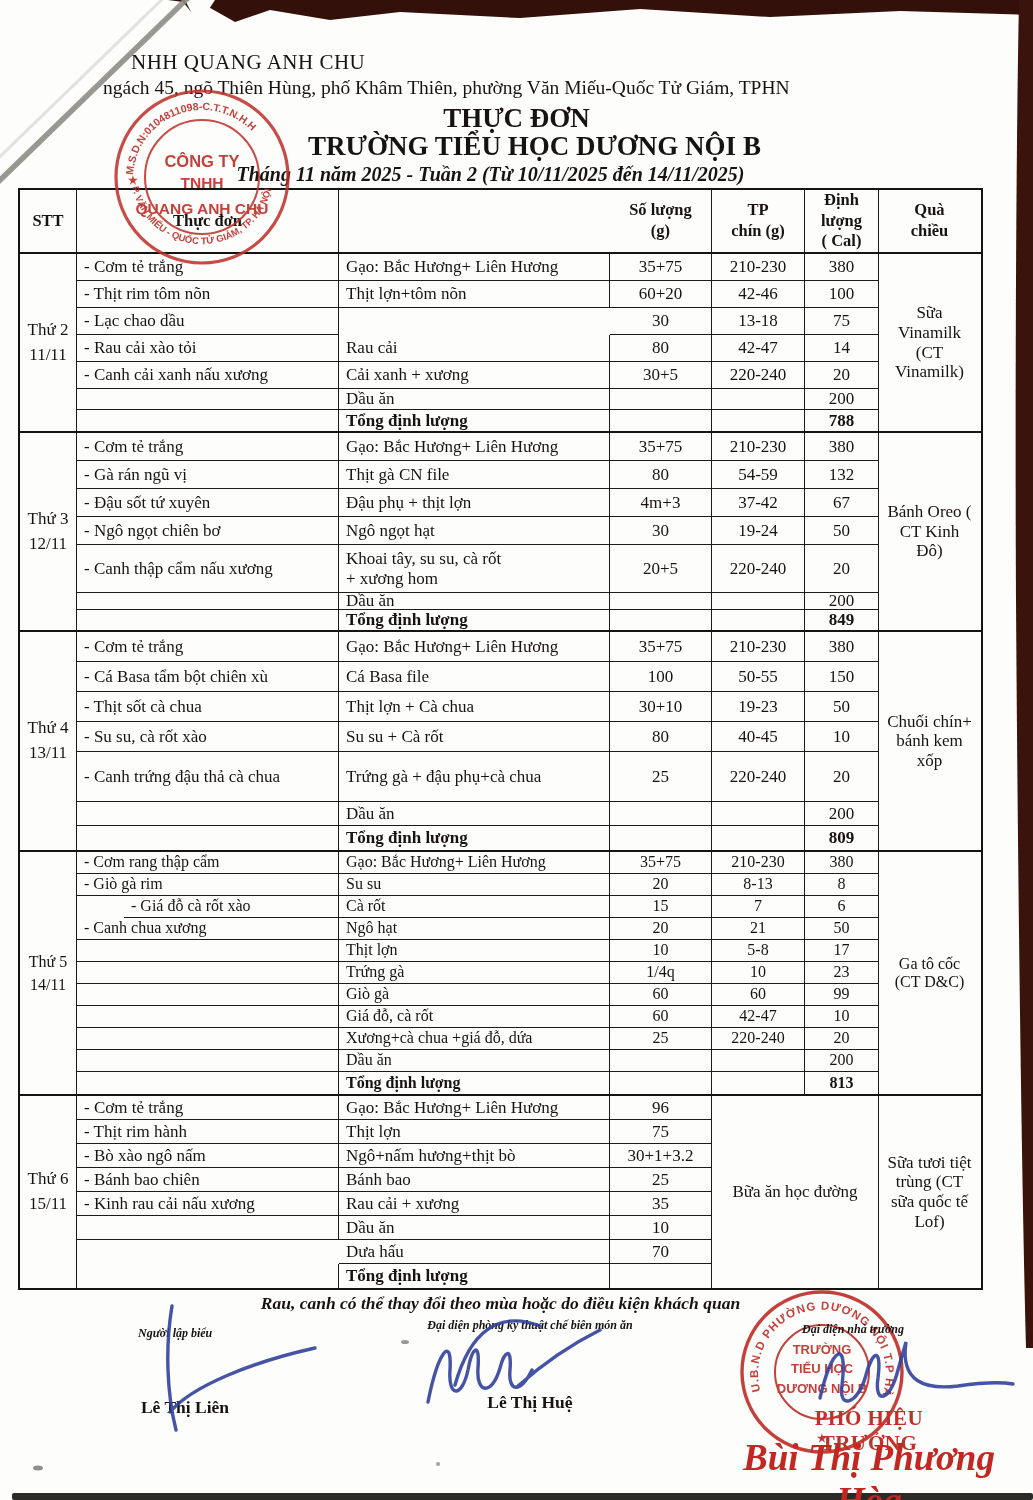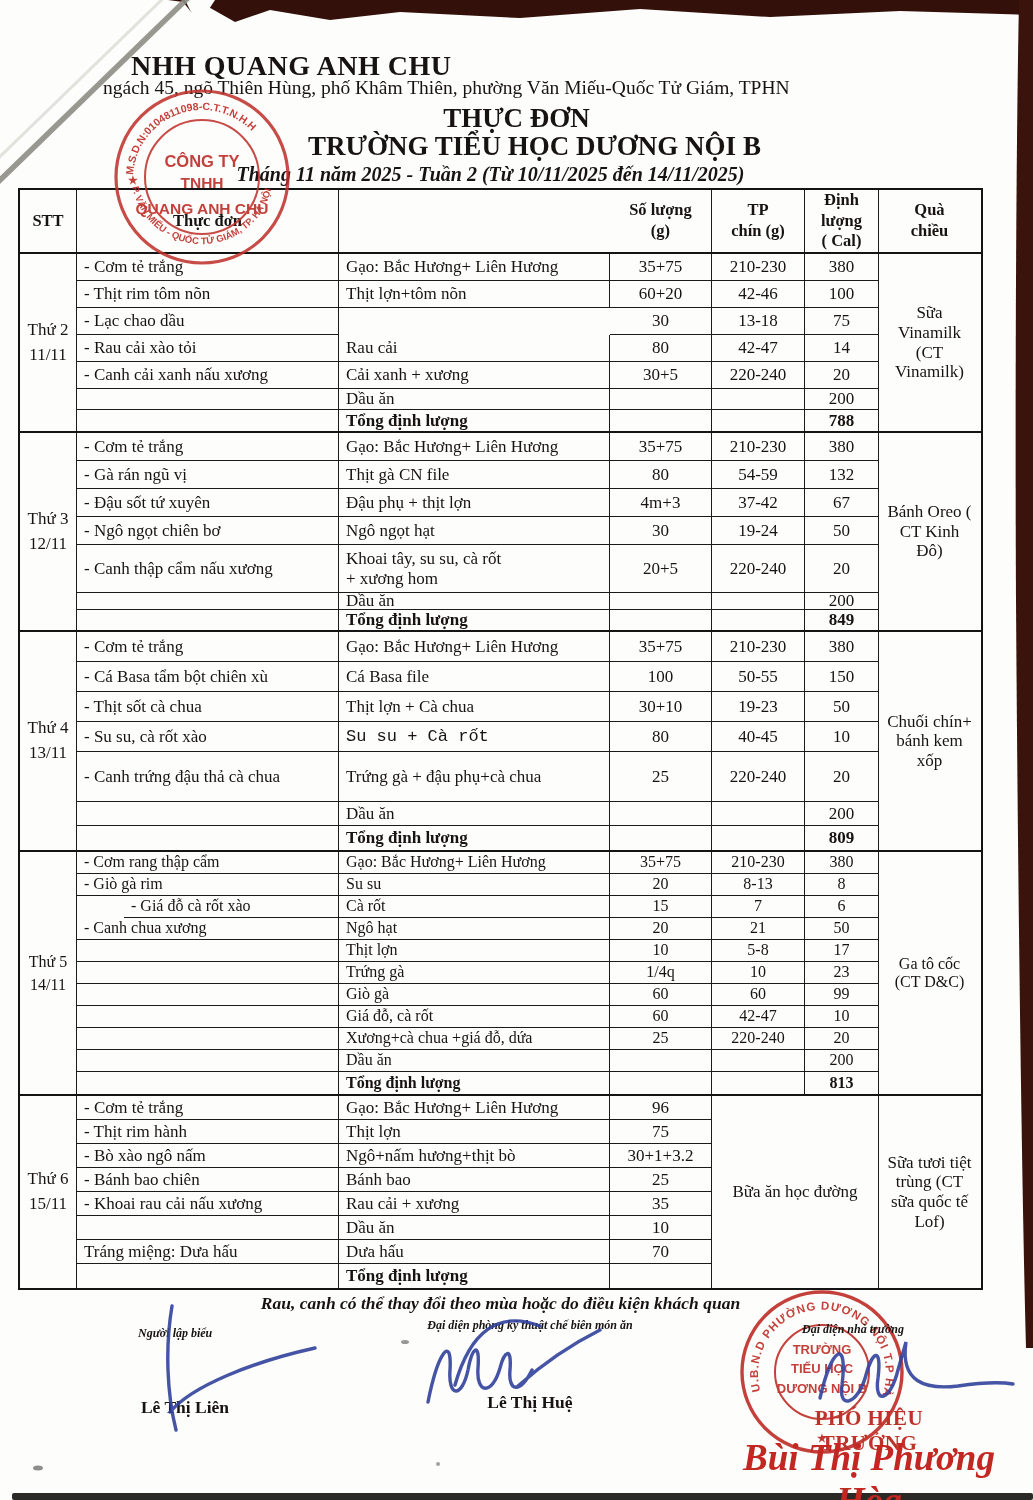--- a/index.html
+++ b/index.html
@@ -4,21 +4,21 @@
 <style>
   * { box-sizing: border-box; margin: 0; padding: 0; }
   html,body { background:#777; }
   .page {
     position: relative; width: 1033px; height: 1500px;
     background: #fdfdfb; overflow: hidden; margin: 0 auto;
     font-family: "Liberation Serif", serif; color: #171310;
   }
   .abs { position: absolute; }
   
-  .company-name { left:131px; top:50px; font-size:28px; font-weight:bold; letter-spacing:.5px; }
+  .company-name { left:131px; top:50px; font-size:21px; font-weight:normal; letter-spacing:.5px; }
   .company-address { left:103px; top:77px; font-size:19.5px; }
   .doc-title { left:0; right:0; top:103px; text-align:center; font-size:27px; font-weight:bold; }
   .school-title { left:0; right:0; top:131px; text-align:center; font-size:27px; font-weight:bold; transform:translateX(18px); }
   .doc-subtitle { left:0; right:0; top:163px; text-align:center; font-size:20px; font-weight:bold; font-style:italic; transform:translateX(-26px); }
   
   #menu-table { left:18px; top:188px; width:965px; border:2.4px solid #141414; background:rgba(255,255,255,.0); }
   .day-grid { display:grid; grid-template-columns:57px 262px 271px 102px 93px 74px 101px; border-bottom:2.4px solid #141414; font-size:17px; line-height:1.15; }
   #table-days .day-grid:last-child { border-bottom:none; }
   .day-grid.small { font-size:16px; }
   .cell { display:flex; align-items:center; justify-content:center; border-right:1.6px solid #1b1b1b; border-bottom:1.6px solid #1b1b1b; overflow:hidden; white-space:pre-line; text-align:center; }
@@ -178,21 +178,21 @@
           <div class="cell left" style="grid-area: 2 / 3;">Cá Basa file</div>
           <div class="cell " style="grid-area: 2 / 4;">100</div>
           <div class="cell " style="grid-area: 2 / 5;">50-55</div>
           <div class="cell " style="grid-area: 2 / 6;">150</div>
           <div class="cell left" style="grid-area: 3 / 2;">- Thịt sốt cà chua</div>
           <div class="cell left" style="grid-area: 3 / 3;">Thịt lợn + Cà chua</div>
           <div class="cell " style="grid-area: 3 / 4;">30+10</div>
           <div class="cell " style="grid-area: 3 / 5;">19-23</div>
           <div class="cell " style="grid-area: 3 / 6;">50</div>
           <div class="cell left" style="grid-area: 4 / 2;">- Su su, cà rốt xào</div>
-          <div class="cell left" style="grid-area: 4 / 3; font-family: Liberation Mono, monospace;">Su su + Cà rốt</div>
+          <div class="cell left" style="grid-area: 4 / 3;">Su su + Cà rốt</div>
           <div class="cell " style="grid-area: 4 / 4;">80</div>
           <div class="cell " style="grid-area: 4 / 5;">40-45</div>
           <div class="cell " style="grid-area: 4 / 6;">10</div>
           <div class="cell left" style="grid-area: 5 / 2;">- Canh trứng đậu thả cà chua</div>
           <div class="cell left" style="grid-area: 5 / 3;">Trứng gà + đậu phụ+cà chua</div>
           <div class="cell " style="grid-area: 5 / 4;">25</div>
           <div class="cell " style="grid-area: 5 / 5;">220-240</div>
           <div class="cell " style="grid-area: 5 / 6;">20</div>
           <div class="cell left" style="grid-area: 6 / 2;"></div>
           <div class="cell left" style="grid-area: 6 / 3;">Dầu ăn</div>
@@ -272,27 +272,26 @@
           <div class="cell " style="grid-area: 1 / 4;">96</div>
           <div class="cell left" style="grid-area: 2 / 2;">- Thịt rim hành</div>
           <div class="cell left" style="grid-area: 2 / 3;">Thịt lợn</div>
           <div class="cell " style="grid-area: 2 / 4;">75</div>
           <div class="cell left" style="grid-area: 3 / 2;">- Bò xào ngô nấm</div>
           <div class="cell left" style="grid-area: 3 / 3;">Ngô+nấm hương+thịt bò</div>
           <div class="cell " style="grid-area: 3 / 4;">30+1+3.2</div>
           <div class="cell left" style="grid-area: 4 / 2;">- Bánh bao chiên</div>
           <div class="cell left" style="grid-area: 4 / 3; text-align: center;">Bánh bao</div>
           <div class="cell " style="grid-area: 4 / 4;">25</div>
-          <div class="cell left" style="grid-area: 5 / 2;">- Khoai rau cải nấu xương</div>
+          <div class="cell left" style="grid-area: 5 / 2;">- Kinh rau cải nấu xương</div>
           <div class="cell left" style="grid-area: 5 / 3;">Rau cải + xương</div>
           <div class="cell " style="grid-area: 5 / 4;">35</div>
           <div class="cell left" style="grid-area: 6 / 2;"></div>
           <div class="cell left" style="grid-area: 6 / 3;">Dầu ăn</div>
           <div class="cell " style="grid-area: 6 / 4;">10</div>
-          <div class="cell left" style="grid-area: 7 / 2;">Tráng miệng: Dưa hấu</div>
           <div class="cell left" style="grid-area: 7 / 3;">Dưa hấu</div>
           <div class="cell " style="grid-area: 7 / 4;">70</div>
           <div class="cell left nb" style="grid-area: 8 / 2;"></div>
           <div class="cell left b nb" style="grid-area: 8 / 3;">Tổng định lượng</div>
           <div class="cell  nb" style="grid-area: 8 / 4;"></div>
           <div class="cell nb" style="grid-area: 1 / 5 / span 8 / span 2;">Bữa ăn học đường</div>
           <div class="cell snack" style="grid-area: 1 / 7 / span 8;">Sữa tươi tiệt trùng (CT sữa quốc tế Lof)</div>
         </div>
       </div>
   </div>

